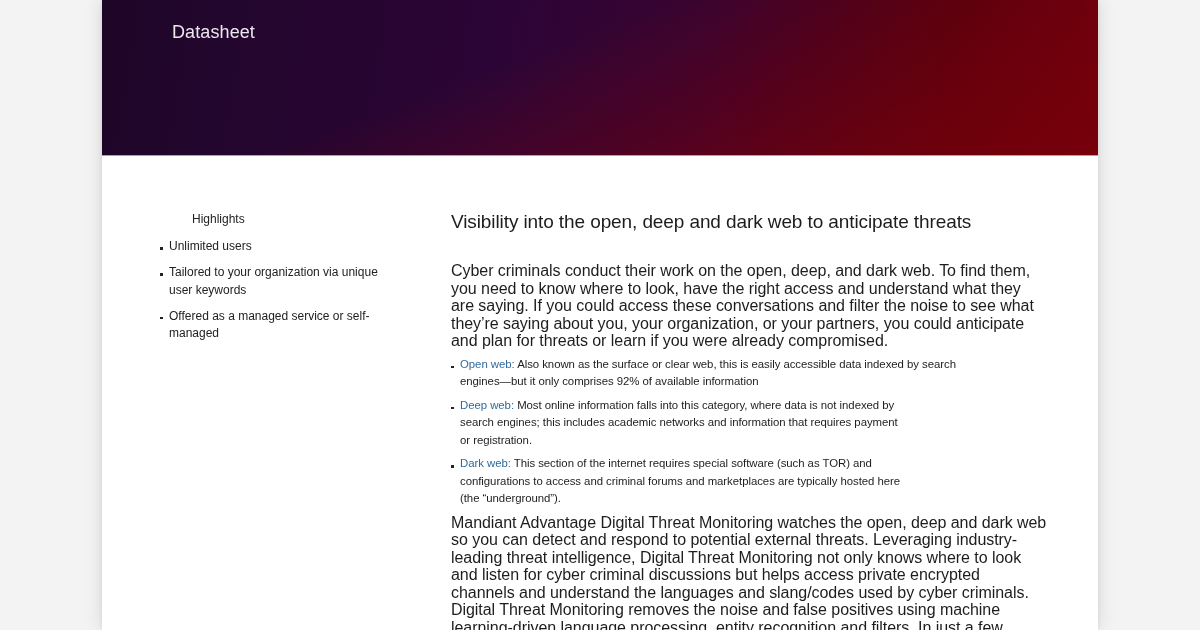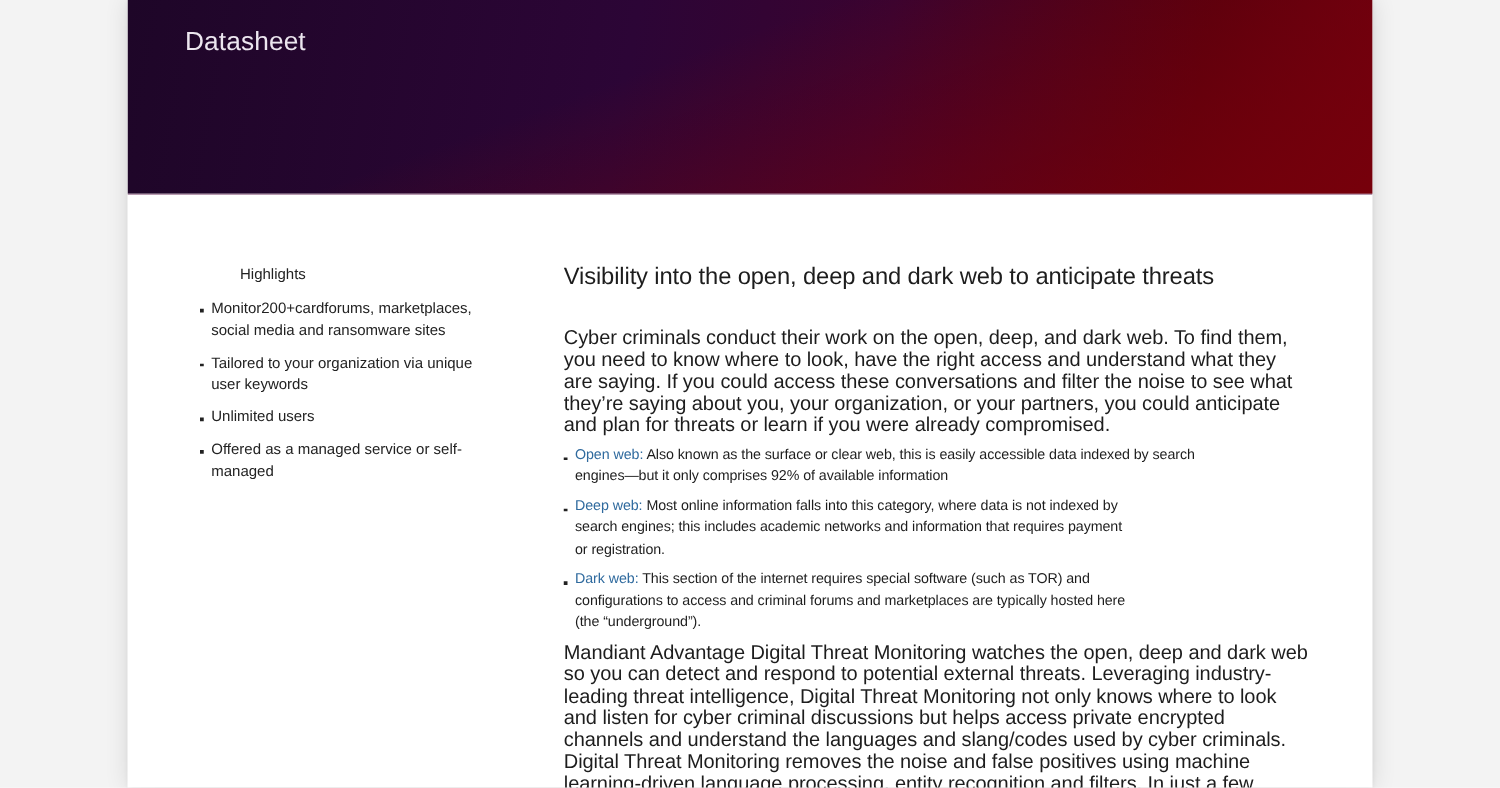--- a/index.html
+++ b/index.html
@@ -19,22 +19,22 @@
       overflow: hidden;
     }
     .hero {
       position: absolute; left: 0; top: 0; width: 996px; height: 156px;
       background:
         linear-gradient(160deg, rgba(30,6,40,0) 40%, rgba(120,0,10,0.85) 100%),
         linear-gradient(100deg, #1e0628 0%, #2c0536 40%, #3a0330 60%, #55000e 85%, #6e0010 100%);
       border-bottom: 1px solid #b89ab0;
     }
     .hero-kicker {
-      position: absolute; left: 46px; top: 22px;
-      color: #ece6ef; font-size: 21px; letter-spacing: 0.1px;
+      position: absolute; left: 70px; top: 22px;
+      color: #ece6ef; font-size: 18px; letter-spacing: 0.1px;
     }
     .hero-title {
       position: absolute; left: 56px; top: 48px;
       color: #ffffff; font-size: 46px; font-weight: 400; letter-spacing: -0.3px;
       white-space: nowrap;
     }
     .sidebar {
       position: absolute; left: 58px; top: 212px; width: 230px;
       color: #222; font-size: 12px;
     }
@@ -75,29 +75,28 @@
 
   <div class="hero">
     <div class="hero-kicker">Datasheet</div>
   </div>
 
   <aside class="sidebar">
     <div class="sidebar-heading">Highlights</div>
     <ul>
       <li>
         <span class="bullet"></span>
-        <span>Monitor200+cardforums, marketplaces, social media and ransomware sites</span>
+      </li>
+      <li>
+        <span class="bullet"></span>
+        <span>Unlimited users</span>
       </li>
       <li>
         <span class="bullet"></span>
         <span>Tailored to your organization via unique user keywords</span>
-      </li>
-      <li>
-        <span class="bullet"></span>
-        <span>Unlimited users</span>
       </li>
       <li>
         <span class="bullet"></span>
         <span>Offered as a managed service or self-managed</span>
       </li>
     </ul>
   </aside>
 
   <main class="main">
     <h2 class="main-heading">Visibility into the open, deep and dark web to anticipate threats</h2>

